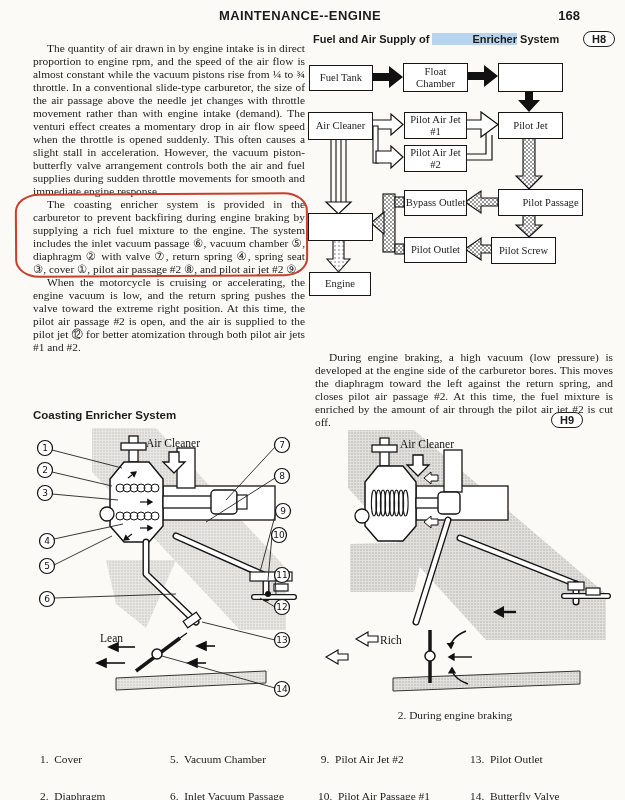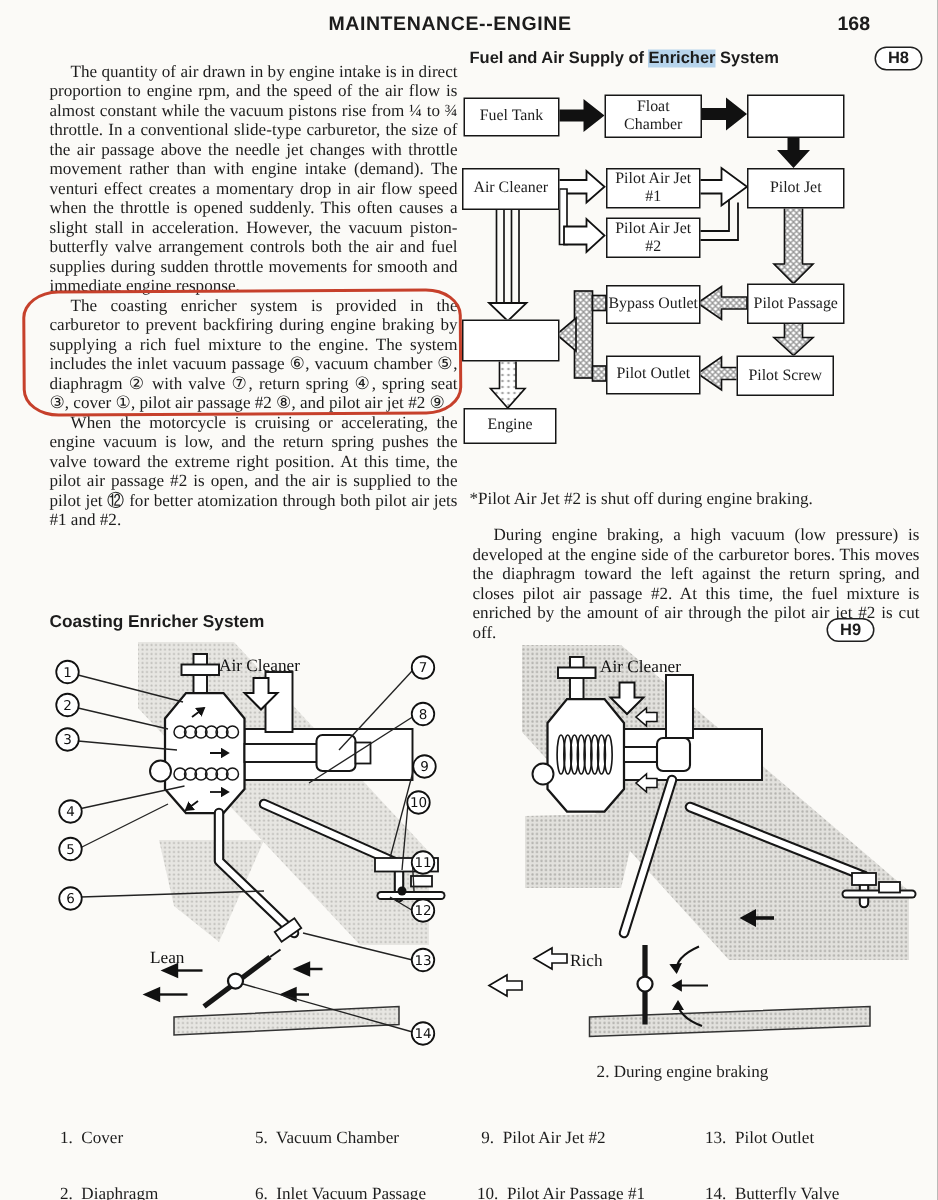--- a/index.html
+++ b/index.html
@@ -11,21 +11,21 @@
         font-weight:bold;font-size:13px;}
   .leftcol{position:absolute;left:33px;top:42px;width:272px;font-size:11.4px;line-height:13px;
         text-align:justify;}
   .leftcol p{margin:0;text-indent:14px;}
   .leftcol p.noindent{text-indent:0;}
   .circled{position:relative;}
   .circled::before{content:"";position:absolute;left:-18px;right:-3px;top:-5px;bottom:-1px;
         border:2.4px solid #c6402b;border-radius:24px/18px;transform:rotate(-.35deg);pointer-events:none;}
   .fd-titlebar{position:absolute;left:313px;top:31px;width:302px;display:flex;align-items:center;}
   .fd-title{font-family:"Liberation Sans",sans-serif;font-weight:bold;font-size:11px;}
-  .hl{background:#b7d4ec;}
+  .hl{background:#b7d4ec;padding-left:40px;}
   .pill{margin-left:auto;border:1.6px solid #1f1f1f;border-radius:10px;padding:0 8px;
         font-family:"Liberation Sans",sans-serif;font-weight:bold;font-size:11px;line-height:14px;background:#fff;text-align:center;}
   .flowchart{position:absolute;left:305px;top:56px;width:318px;height:254px;}
   .flowchart svg{position:absolute;left:0;top:0;}
   .fc-box{position:absolute;border:1.5px solid #161616;background:#fff;display:flex;
         align-items:center;justify-content:center;text-align:center;font-size:10.6px;line-height:11.5px;}
   .footnote{position:absolute;left:313px;top:327px;width:302px;font-size:11.4px;}
   .rightpara{position:absolute;left:315px;top:351px;width:298px;font-size:11.4px;line-height:13px;
         text-align:justify;text-indent:14px;}
   .h9pill{position:absolute;left:551px;top:412px;}
@@ -97,28 +97,27 @@
       <polygon points="28,183 39,183 39,203 45,203 33.5,216 22,203 28,203" fill="url(#dots)" stroke="#111" stroke-width="1.1"></polygon>
     </svg>
     <div class="fc-box" style="left:4px;top:9px;width:62px;height:24px;">Fuel Tank</div>
     <div class="fc-box" style="left:98px;top:7px;width:63px;height:27px;">Float Chamber</div>
     <div class="fc-box" style="left:193px;top:7px;width:63px;height:27px;"></div>
     <div class="fc-box" style="left:3px;top:56px;width:63px;height:26px;">Air Cleaner</div>
     <div class="fc-box" style="left:99px;top:56px;width:61px;height:25px;">Pilot Air Jet #1</div>
     <div class="fc-box" style="left:99px;top:89px;width:61px;height:25px;">Pilot Air Jet #2</div>
     <div class="fc-box" style="left:193px;top:56px;width:63px;height:25px;">Pilot Jet</div>
     <div class="fc-box" style="left:99px;top:134px;width:61px;height:24px;">Bypass Outlet</div>
-    <div class="fc-box" style="left:193px;top:133px;width:63px;height:25px;">Pilot Passage</div>
+    <div class="fc-box" style="left:193px;top:133px;width:63px;height:25px;padding-left:20px;">Pilot Passage</div>
     <div class="fc-box" style="left:99px;top:181px;width:61px;height:24px;">Pilot Outlet</div>
     <div class="fc-box" style="left:186px;top:181px;width:63px;height:25px;">Pilot Screw</div>
     <div class="fc-box" style="left:3px;top:157px;width:63px;height:26px;"></div>
     <div class="fc-box" style="left:4px;top:216px;width:60px;height:22px;">Engine</div>
   </div>
 
-  <div class="footnote">*Pilot Air Jet #2 is shut off during engine braking.</div>
   <div class="rightpara">During engine braking, a high vacuum (low pressure) is developed at the engine side of the carburetor bores.  This moves the diaphragm toward the left against the return spring, and closes pilot air passage #2.  At this time, the fuel mixture is enriched by the amount of air through the pilot air jet #2 is cut off.</div>
   <span class="pill h9pill">H9</span>
 
   <div class="fig-heading">Coasting Enricher System</div>
 
   <svg class="diag" style="left:28px;top:426px;" width="285" height="280" viewBox="0 0 285 280">
     <defs>
       <pattern id="shadeL" width="3" height="3" patternUnits="userSpaceOnUse">
         <rect width="3" height="3" fill="#e7e6e2"></rect>
           <circle cx="1" cy="1" r="0.7" fill="#bdbcb8"></circle>

